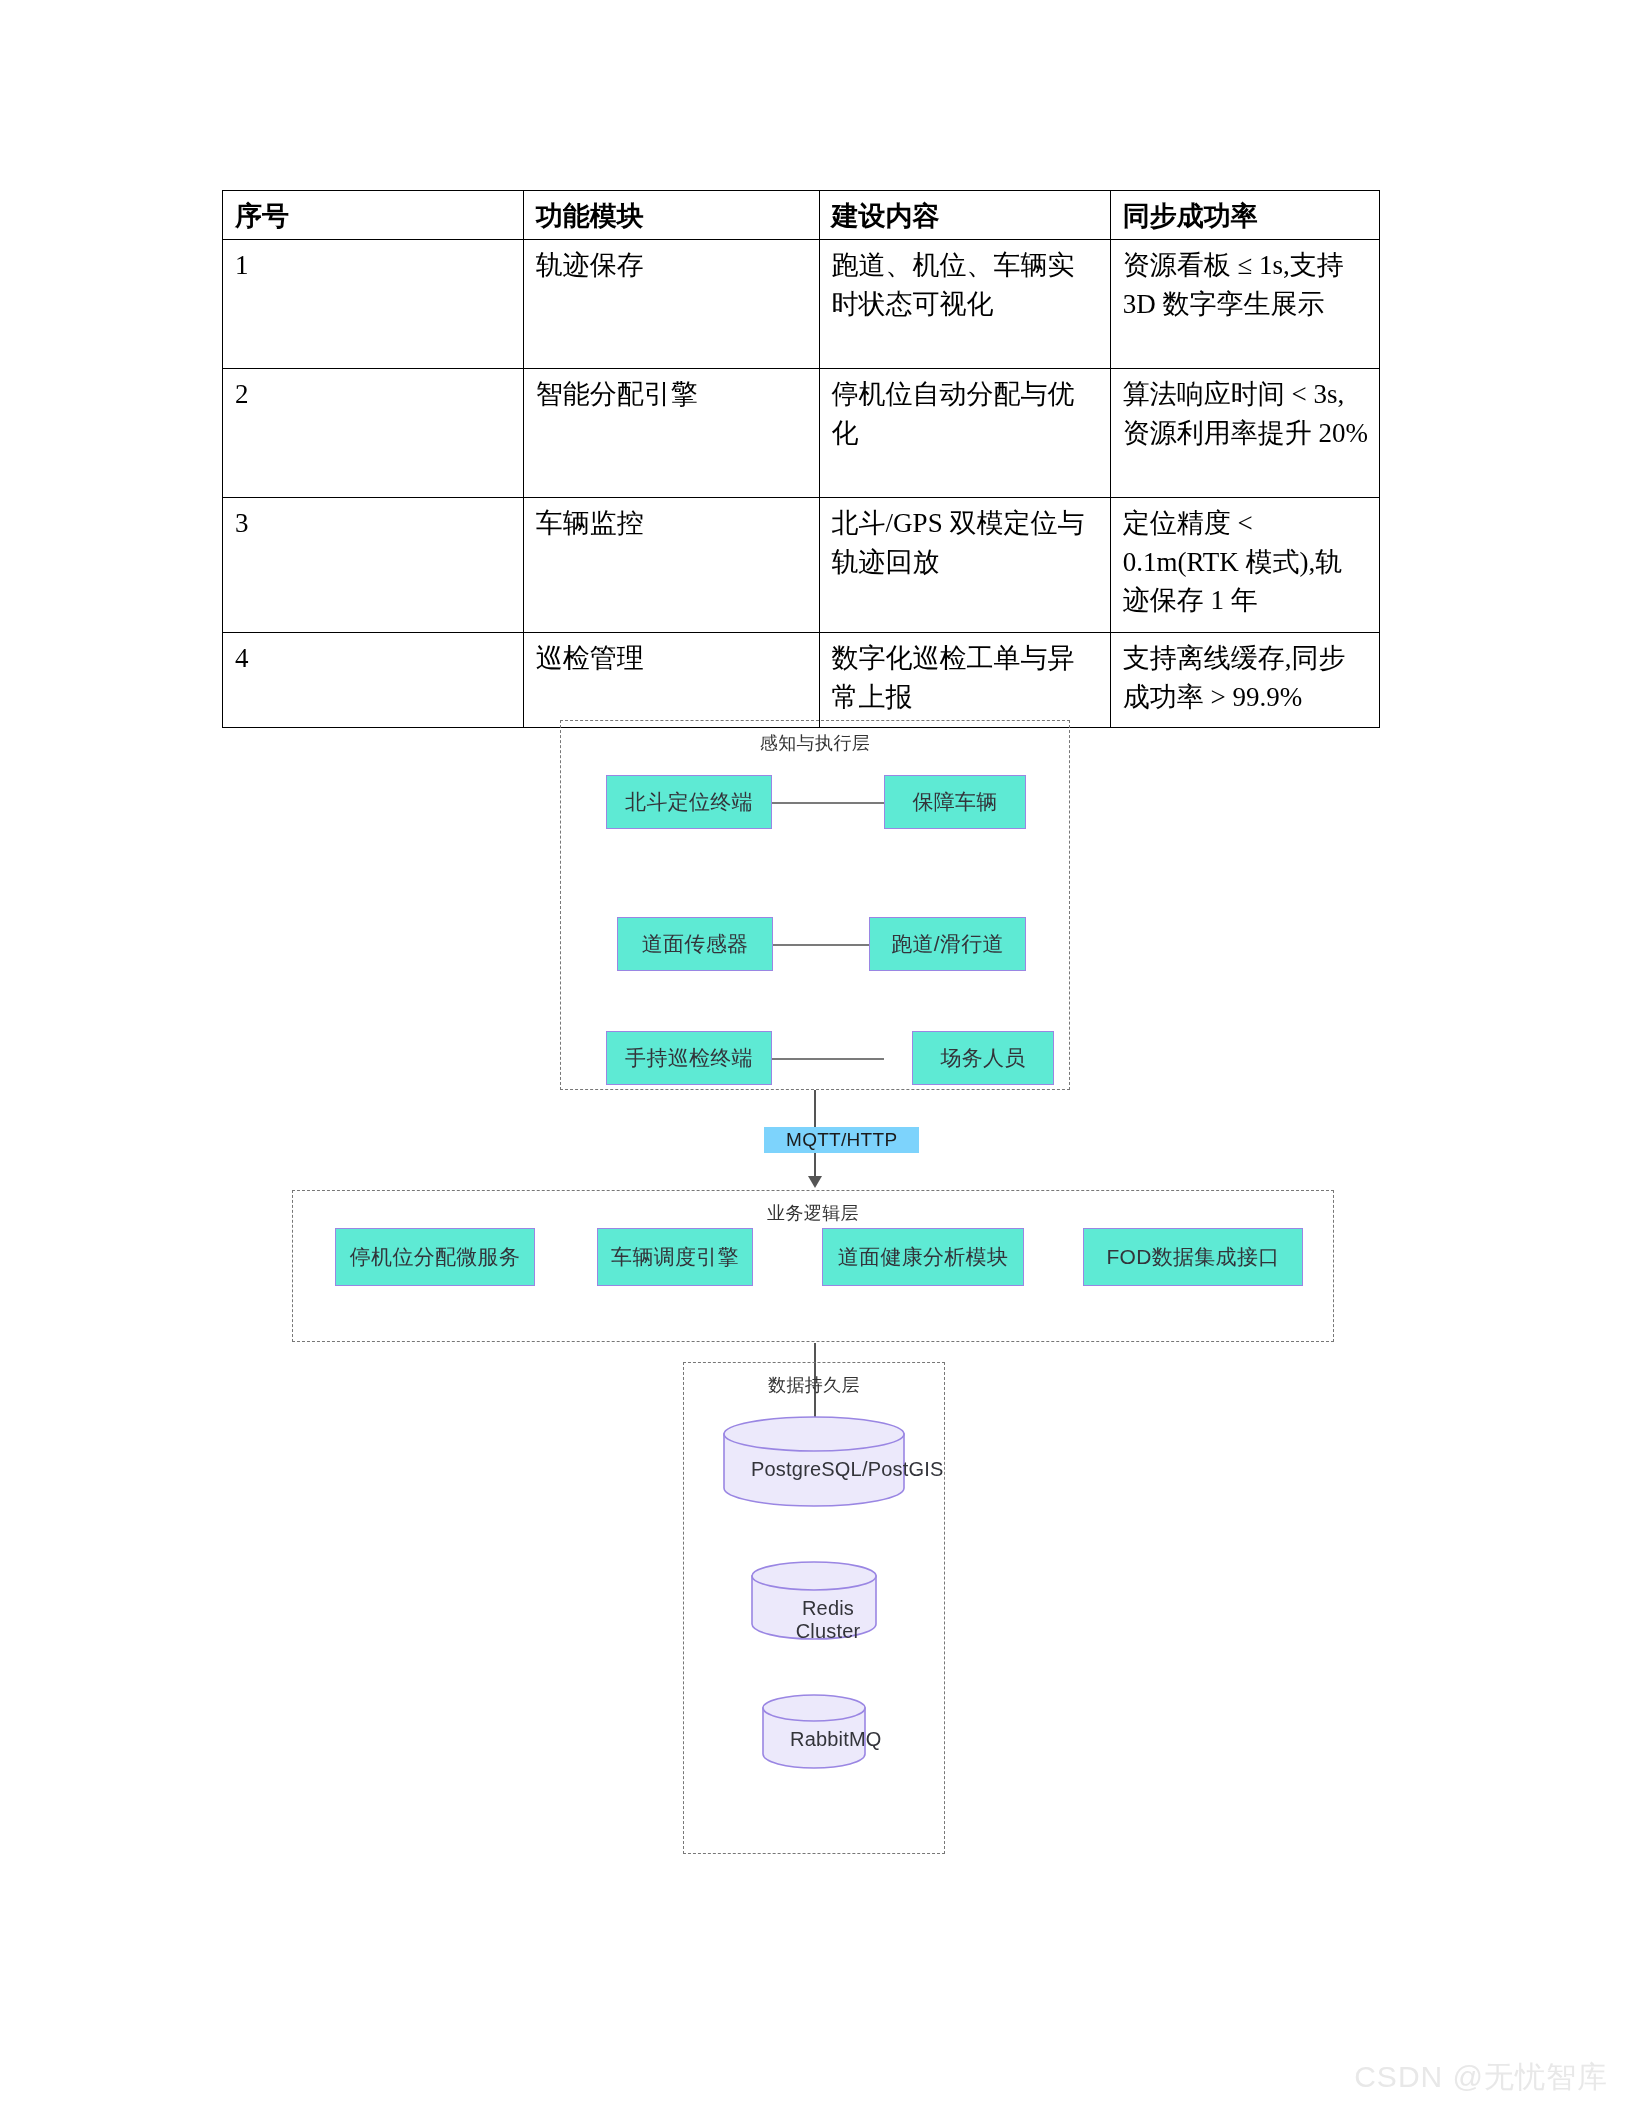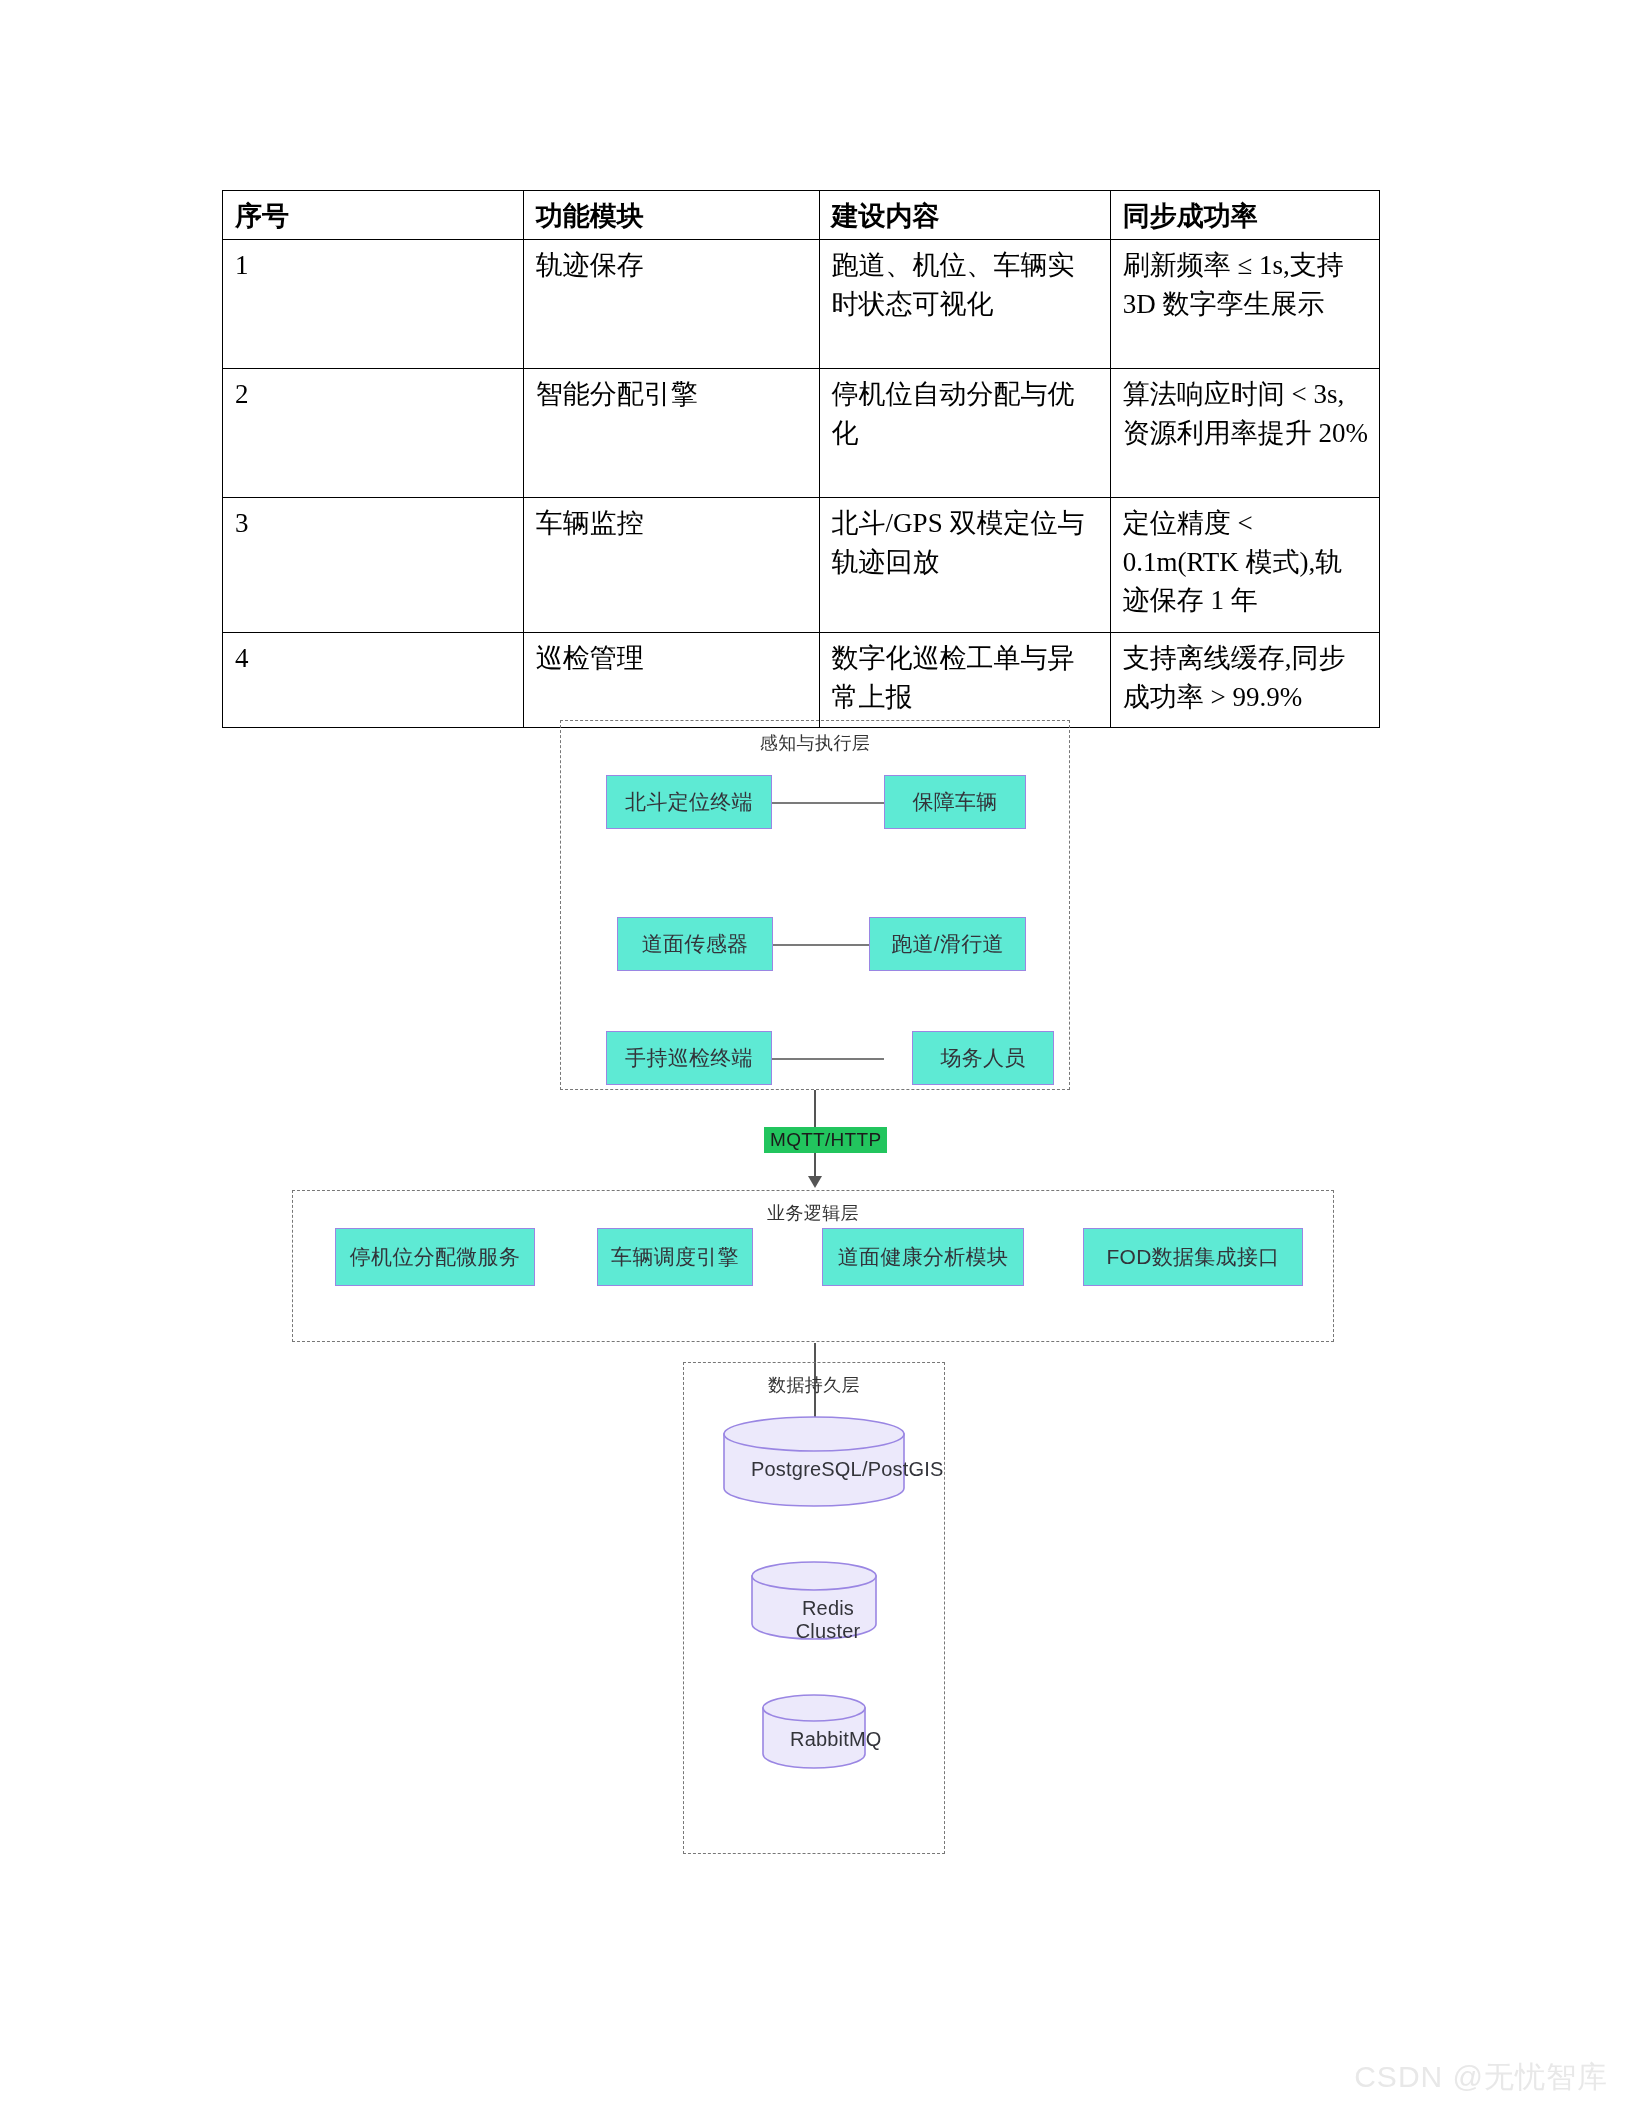--- a/index.html
+++ b/index.html
@@ -99,24 +99,24 @@
   .arrowhead {
     position: absolute;
     width: 0;
     height: 0;
     border-left: 7px solid transparent;
     border-right: 7px solid transparent;
     border-top: 12px solid #555555;
   }
   .edge-label {
     position: absolute;
-    background: #22c55e;
+    background: #7dd3fc;
     font-size: 19px;
     color: #1b1b1b;
-    padding: 2px 6px;
+    padding: 2px 22px;
     font-family: "Liberation Sans", sans-serif;
     letter-spacing: 0.3px;
     white-space: nowrap;
   }
 
   
   .cyl {
     position: absolute;
   }
   .cyl svg { display: block; overflow: visible; }
@@ -151,21 +151,21 @@
       <th class="col-mod">功能模块</th>
       <th class="col-cont">建设内容</th>
       <th class="col-param">同步成功率</th>
     </tr>
   </thead>
   <tbody>
     <tr class="r1">
       <td>1</td>
       <td>轨迹保存</td>
       <td>跑道、机位、车辆实时状态可视化</td>
-      <td>刷新频率 ≤ 1s,支持 3D 数字孪生展示</td>
+      <td>资源看板 ≤ 1s,支持 3D 数字孪生展示</td>
     </tr>
     <tr class="r2">
       <td>2</td>
       <td>智能分配引擎</td>
       <td>停机位自动分配与优化</td>
       <td>算法响应时间 &lt; 3s,资源利用率提升 20%</td>
     </tr>
     <tr class="r3">
       <td>3</td>
       <td>车辆监控</td>

